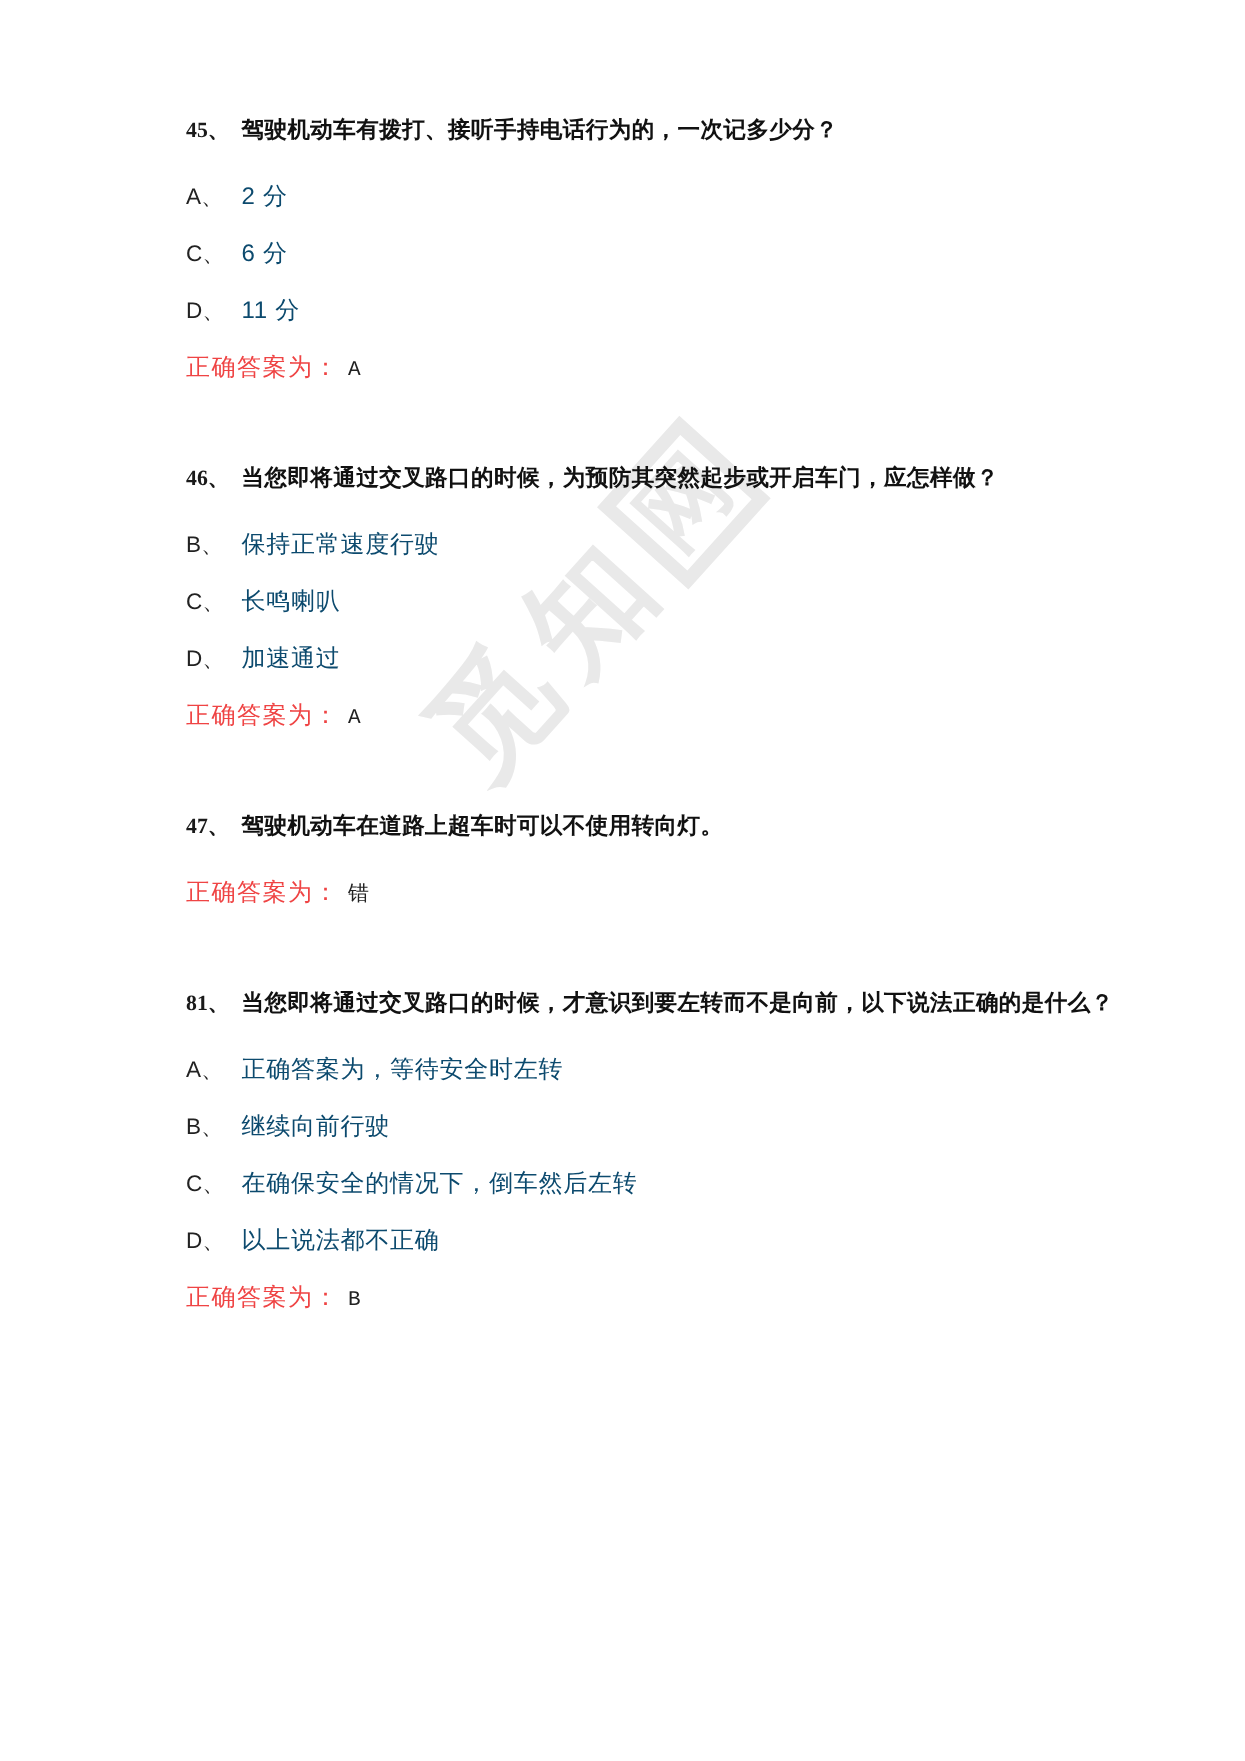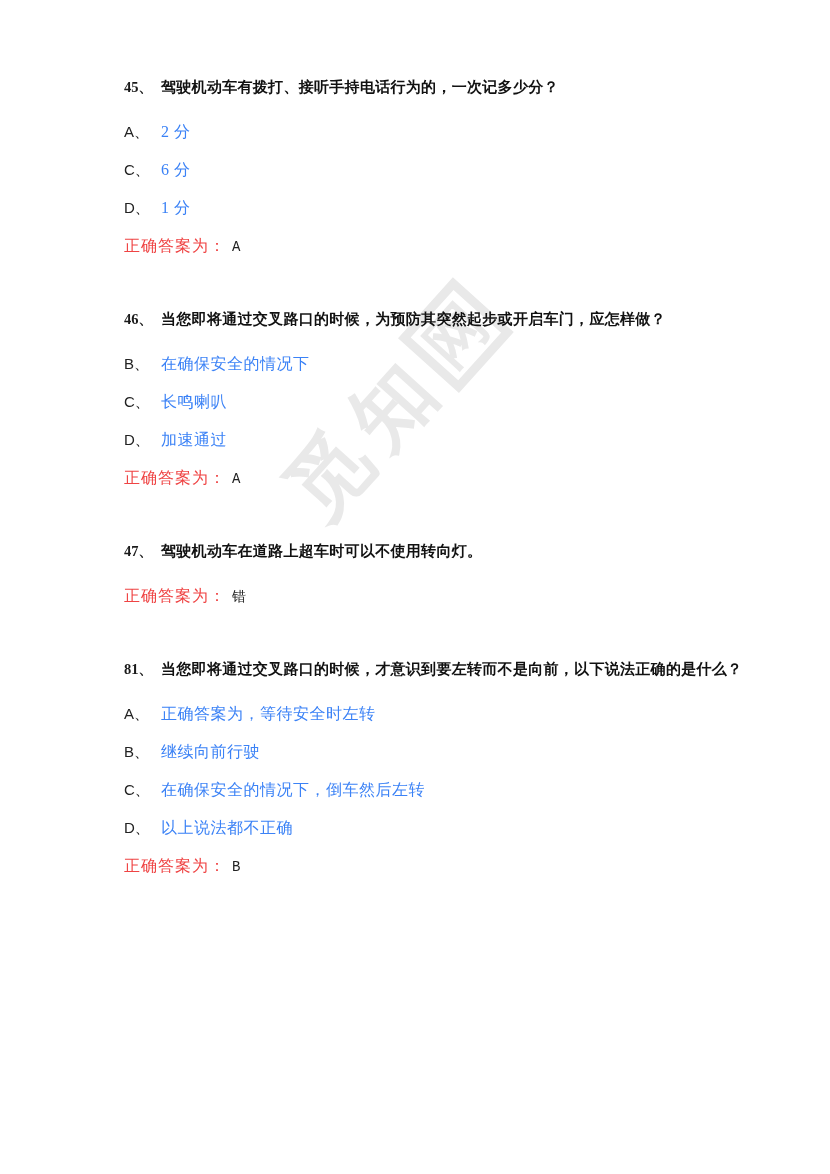--- a/index.html
+++ b/index.html
@@ -49,23 +49,23 @@
     white-space: nowrap;
   }
   .opt-label {
     display: inline-block;
     width: 37px;
     font-family: "Liberation Sans", sans-serif;
     font-size: 15px;
     color: #222222;
   }
   .opt-text {
-    font-family: Liberation Serif, serif;
+    font-family: Liberation Sans, sans-serif;
     font-size: 16px;
-    color: #3b82f6;
+    color: #0c4a6e;
     letter-spacing: 0.5px;
   }
   .answer-line {
     line-height: 21px;
     margin-bottom: 50px;
     white-space: nowrap;
   }
   .answer-prefix {
     font-family: "Liberation Serif", serif;
     font-size: 16px;
@@ -145,33 +145,33 @@
       <div class="q-line">
         <span class="q-num">45、</span><span class="q-text">驾驶机动车有拨打、接听手持电话行为的，一次记多少分？</span>
       </div>
       <div class="opt-line">
         <span class="opt-label">A、</span><span class="opt-text">2 分</span>
       </div>
       <div class="opt-line">
         <span class="opt-label">C、</span><span class="opt-text">6 分</span>
       </div>
       <div class="opt-line">
-        <span class="opt-label">D、</span><span class="opt-text">1 分</span>
+        <span class="opt-label">D、</span><span class="opt-text">11 分</span>
       </div>
       <div class="answer-line">
         <span class="answer-prefix">正确答案为：</span><span class="answer-value">A</span>
       </div>
     </section>
 
     <section class="question-block">
       <div class="q-line">
         <span class="q-num">46、</span><span class="q-text">当您即将通过交叉路口的时候，为预防其突然起步或开启车门，应怎样做？</span>
       </div>
       <div class="opt-line">
-        <span class="opt-label">B、</span><span class="opt-text">在确保安全的情况下</span>
+        <span class="opt-label">B、</span><span class="opt-text">保持正常速度行驶</span>
       </div>
       <div class="opt-line">
         <span class="opt-label">C、</span><span class="opt-text">长鸣喇叭</span>
       </div>
       <div class="opt-line">
         <span class="opt-label">D、</span><span class="opt-text">加速通过</span>
       </div>
       <div class="answer-line">
         <span class="answer-prefix">正确答案为：</span><span class="answer-value">A</span>
       </div>

